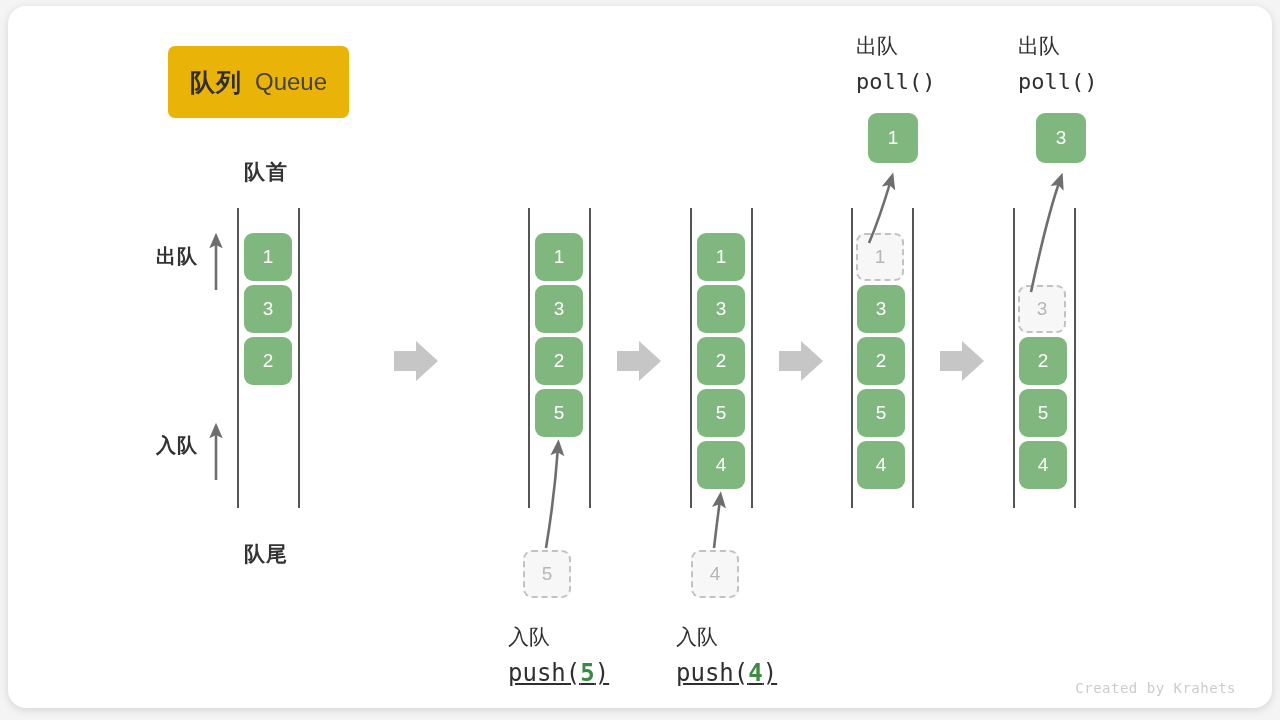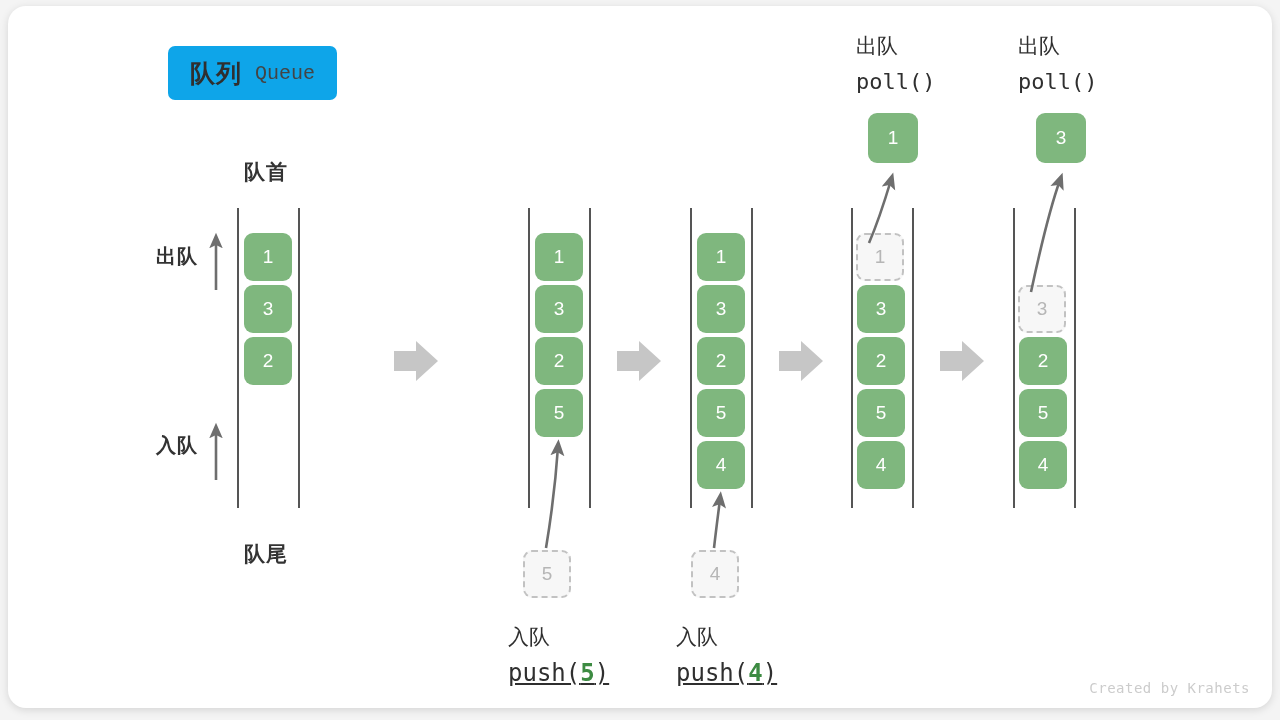--- a/index.html
+++ b/index.html
@@ -31,37 +31,37 @@
     background: #ffffff;
     border-radius: 18px;
     box-shadow: 0 2px 9px rgba(0,0,0,0.13);
   }
 
   
   #title-badge {
     position: absolute;
     left: 168px;
     top: 46px;
-    height: 54px;
+    height: 72px;
     padding: 0 22px;
-    background: #0ea5e9;
+    background: #eab308;
     border-radius: 7px;
     display: flex;
     align-items: center;
     gap: 13px;
   }
   #title-badge .cn {
     font-size: 25px;
     font-weight: bold;
     color: #2f2f2f;
     letter-spacing: 1px;
   }
   #title-badge .en {
-    font-family: Liberation Mono, monospace;
-    font-size: 20px;
+    font-family: Liberation Sans, sans-serif;
+    font-size: 24px;
     color: #444444;
   }
 
   
   .abs { position: absolute; font-family: Liberation Mono, monospace; }
 
   .head-label {
     font-size: 21px;
     font-weight: bold;
     color: #333333;
@@ -148,21 +148,21 @@
   svg.overlay {
     position: absolute;
     left: 0; top: 0;
     width: 1280px;
     height: 720px;
     pointer-events: none;
   }
 
   #credit {
     position: absolute;
-    right: 30px;
+    right: 44px;
     bottom: 24px;
     font-family: "DejaVu Sans Mono", "Liberation Mono", monospace;
     font-size: 14px;
     color: #cccccc;
     letter-spacing: 0.5px;
   }
 </style>
 </head>
 <body>
 

